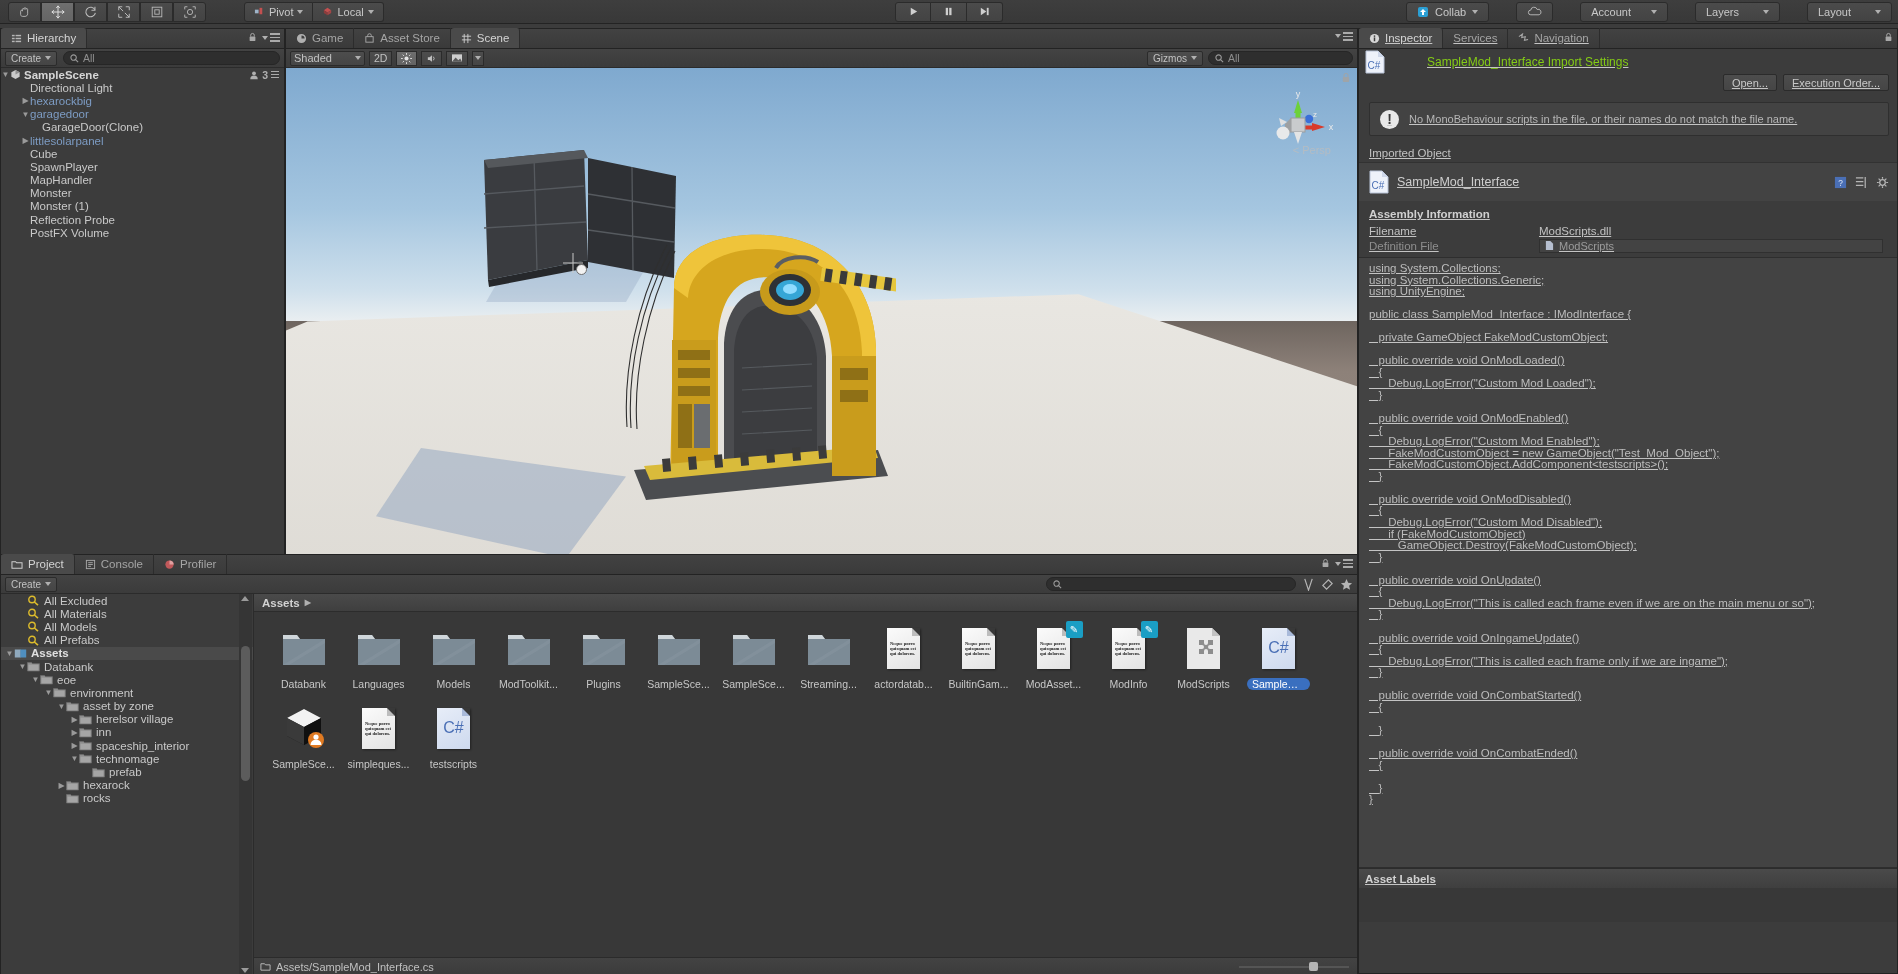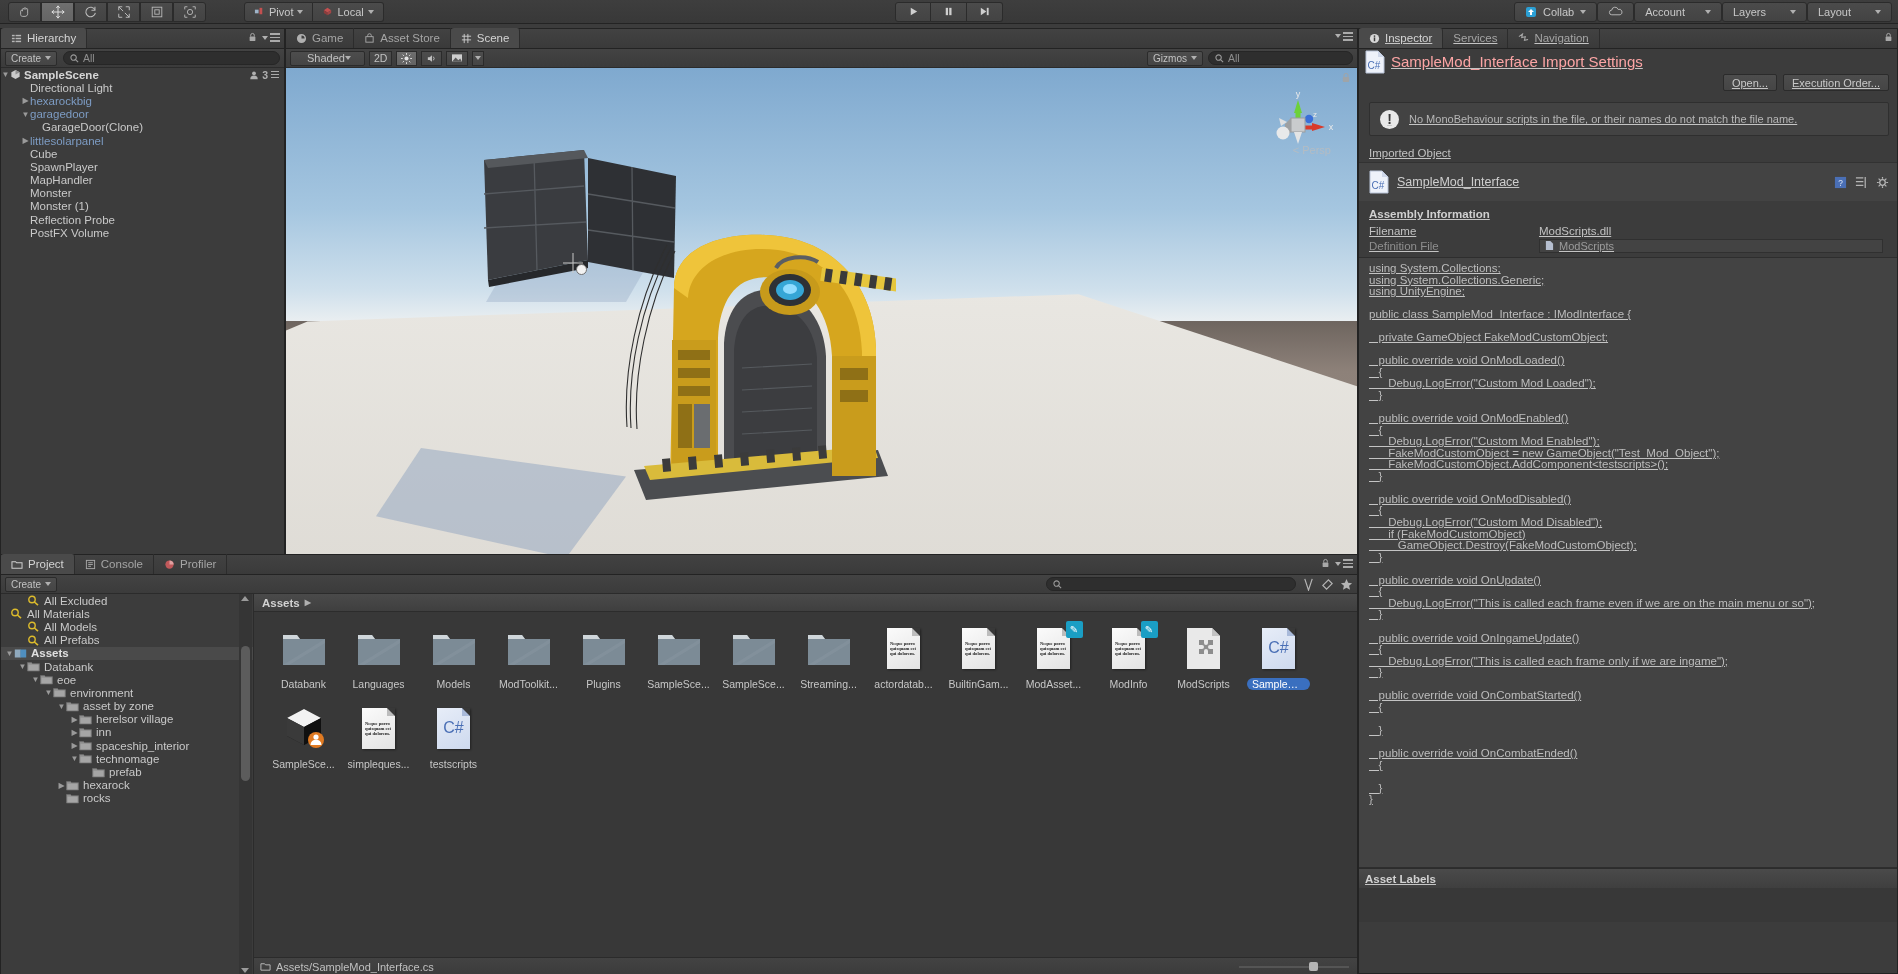--- a/index.html
+++ b/index.html
@@ -46,21 +46,21 @@
   .plbtn {
     width: 36px; height: 20px;
     background: linear-gradient(#4b4b4b,#434343);
     border: 1px solid #2b2b2b;
     display: flex; align-items: center; justify-content: center;
     color: #c8c8c8;
   }
   .plbtn.first { border-radius: 3px 0 0 3px; }
   .plbtn.last { border-radius: 0 3px 3px 0; border-left:none; }
   .plbtn.mid { border-left:none; }
-  .right-group { position: absolute; right: 6px; display: flex; align-items: center; gap: 0; }
+  .right-group { position: absolute; right: 6px; display: flex; align-items: center; gap: 27px; }
   .rbtn {
     height: 20px; padding: 0 10px;
     background: linear-gradient(#4b4b4b,#434343);
     border: 1px solid #2b2b2b; border-radius: 3px;
     display: flex; align-items: center; gap: 6px;
     font-size: 11px; color: #c8c8c8; white-space: nowrap;
   }
   .caret { width:0;height:0;border-left:3px solid transparent;border-right:3px solid transparent;border-top:4px solid #b0b0b0; }
 
   
@@ -106,21 +106,21 @@
   .unity-ico { width: 11px; height: 11px; margin-right: 3px; flex:0 0 11px; }
 
   
   #sceneview { left: 285px; top: 28px; width: 1073px; height: 526px; }
   .scene-toolbar {
     height: 19px; background: linear-gradient(#434343,#3b3b3b);
     border-bottom: 1px solid #2b2b2b;
     display: flex; align-items: center; padding: 0 4px; gap: 4px; position: relative;
   }
   .shaded-drop {
-    width: 75px; height: 15px; padding: 0 16px; display:flex; align-items:center; justify-content: space-between;
+    width: 75px; height: 15px; padding: 0 3px; display:flex; align-items:center; justify-content: space-between;
     font-size: 11px; color: #c2c2c2;
     background: linear-gradient(#4d4d4d,#454545); border:1px solid #2b2b2b; border-radius: 2px;
   }
   .tg { height: 15px; min-width: 19px; padding: 0 4px; display:flex; align-items:center; justify-content:center;
         font-size: 10.5px; color:#c2c2c2; background: linear-gradient(#4d4d4d,#454545); border:1px solid #2b2b2b; }
   .tg.on { background: linear-gradient(#6e6e6e,#636363); }
   .scene-right { position:absolute; right: 4px; display:flex; align-items:center; gap: 5px; }
   .scene-canvas {
     position: relative; width: 100%; height: 505px; overflow: hidden;
     background: linear-gradient(180deg,#7fa9cf 0%, #a5c6e0 28%, #cfe0ec 44%, #e9eef1 50%, #6e655f 50.2%, #8d8179 60%, #9b9089 100%);
@@ -132,21 +132,21 @@
   }
   .shadow-blob { position:absolute; background:#8fa3c0; opacity:.55; }
   .gizmo-axis { position:absolute; right: 18px; top: 18px; width: 82px; height: 82px; }
   .persp-label { position: absolute; right: 26px; top: 76px; font-size: 11px; color: #b4bcc3; }
   .lock-ico { position:absolute; right: 6px; top: 4px; }
 
   
   #inspector { left: 1358px; top: 28px; width: 540px; height: 946px; background:#3c3c3c;text-decoration:underline; }
   .insp-title-row { height: 25px; display:flex; align-items:center; padding: 0 6px; gap: 6px; position: relative; background:#3c3c3c; }
   .csfile-ico { width: 20px; height: 24px; position: relative; flex: 0 0 20px;}
-  .insp-title { font-size: 15px; color: #fca5a5; }
+  .insp-title { font-size: 12px; color: #84cc16; margin-left: 36px; }
   .insp-btn-row { height: 22px; display:flex; justify-content:flex-end; gap: 6px; padding-right: 8px; }
   .ibtn { height: 17px; padding: 0 8px; font-size: 11px; color:#c8c8c8;
           background: linear-gradient(#4d4d4d,#454545); border:1px solid #2b2b2b; border-radius: 2px;
           display:flex; align-items:center; }
   .helpbox {
     margin: 6px 8px 0 10px; min-height: 34px; background:#434343; border:1px solid #2f2f2f; border-radius:2px;
     display:flex; align-items:center; gap: 10px; padding: 6px 10px;
     font-size: 11px; color:#b6b6b6;
   }
   .warn-ico { width:19px;height:19px;border-radius:50%; background:#e8e8e8; color:#3a3a3a; font-weight:bold;
@@ -829,21 +829,21 @@
       <div class="proj-tree">
         <div id="proj-tree-list">
             <div class="prow" style="padding-left:17px">
               <span class="tri"></span>
               <svg class="folder-ico" viewBox="0 0 13 11">
                 <circle cx="5" cy="4.5" r="3.2" fill="none" stroke="#dcbb2c" stroke-width="1.4"></circle>
                 <path d="M7.4 7 11 10.2" stroke="#dcbb2c" stroke-width="1.6"></path>
               </svg>
               <span>All Excluded</span>
             </div>
-            <div class="prow" style="padding-left:0">
+            <div class="prow" style="padding-left:17px">
               <span class="tri"></span>
               <svg class="folder-ico" viewBox="0 0 13 11">
                 <circle cx="5" cy="4.5" r="3.2" fill="none" stroke="#dcbb2c" stroke-width="1.4"></circle>
                 <path d="M7.4 7 11 10.2" stroke="#dcbb2c" stroke-width="1.6"></path>
               </svg>
               <span>All Materials</span>
             </div>
             <div class="prow" style="padding-left:17px">
               <span class="tri"></span>
               <svg class="folder-ico" viewBox="0 0 13 11">

